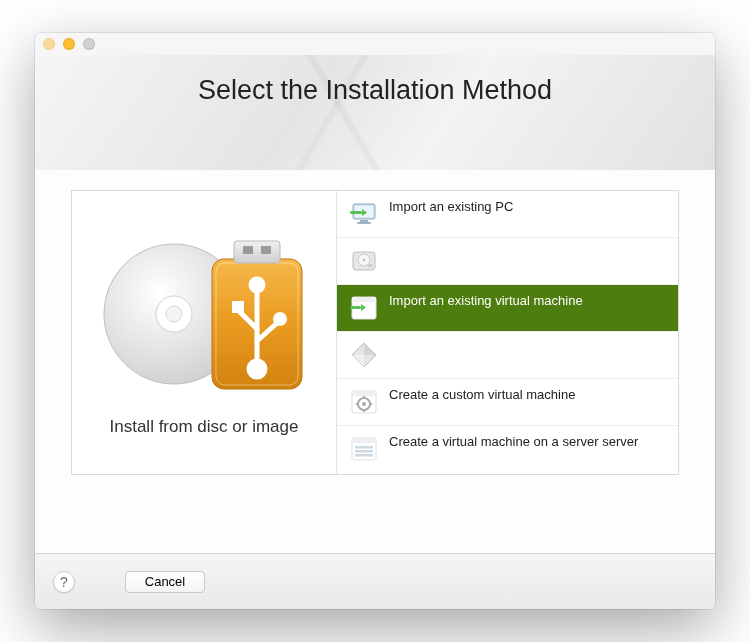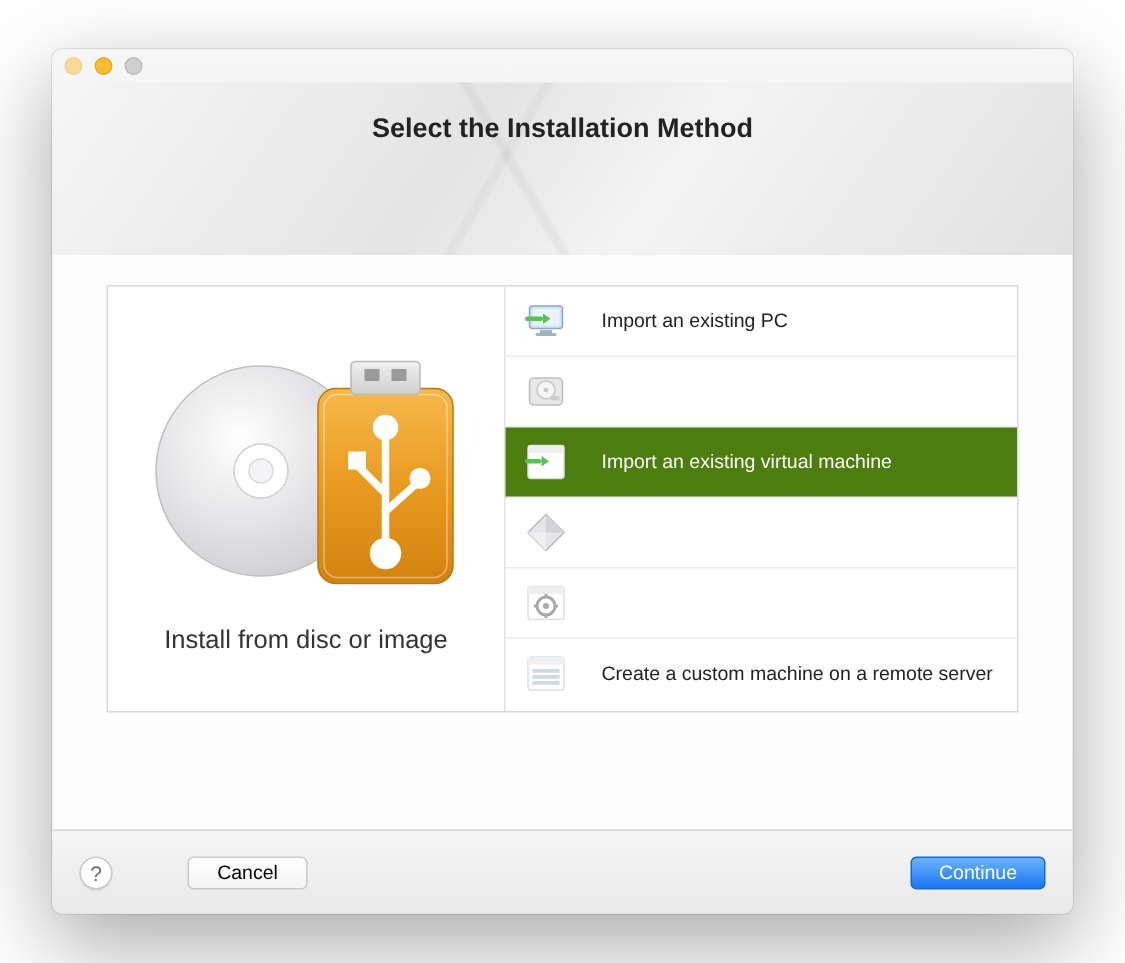--- a/index.html
+++ b/index.html
@@ -56,22 +56,22 @@
     }
     .header-area::before{
       content:"";
       position:absolute;
       inset:0;
       background:
         linear-gradient(60deg, transparent 45%, rgba(0,0,0,0.04) 45.5%, rgba(0,0,0,0.04) 46%, transparent 46.5%),
         linear-gradient(-60deg, transparent 55%, rgba(0,0,0,0.03) 55.5%, rgba(0,0,0,0.03) 56%, transparent 56.5%);
     }
     .header-title {
-      font-size: 18px;
-      font-weight: 700;
+      font-size: 27px;
+      font-weight: 400;
       color: #222;
       position: relative;
     }
 
     .content {
       flex: 1;
       background: #fdfdfd;
       padding: 20px 36px 10px 36px;
     }
     .panel {
@@ -103,22 +103,21 @@
       color: #333;
     }
 
     .options-list {
       flex: 1;
       display: flex;
       flex-direction: column;
     }
     .option-row {
       display: flex;
-      align-items: center;
-      gap: 22px;
+      gap: 10px;
       padding: 8px 12px;
       border-bottom: 1px solid #ededed;
       cursor: pointer;
       font-size: 13px;
       color: #222;
       min-height: 46px;
     }
     .option-row:last-child { border-bottom: none; }
     .option-row.selected {
       background: #4d7c0f;
@@ -298,44 +297,42 @@
               <circle cx="15" cy="17" r="6" fill="none" stroke="#a9a9ad" stroke-width="2"></circle>
               <g stroke="#a9a9ad" stroke-width="2">
                 <line x1="15" y1="9" x2="15" y2="11"></line>
                 <line x1="15" y1="23" x2="15" y2="25"></line>
                 <line x1="7" y1="17" x2="9" y2="17"></line>
                 <line x1="21" y1="17" x2="23" y2="17"></line>
               </g>
               <circle cx="15" cy="17" r="2" fill="#a9a9ad"></circle>
             </svg>
           </div>
+          <div class="option-label">Create a custom virtual machine</div>
         </div>
 
         <div class="option-row">
           <div class="option-icon">
             <svg width="30" height="30" viewBox="0 0 30 30">
               <rect x="3" y="4" width="24" height="22" rx="2" fill="#ffffff" stroke="#dedfe2"></rect>
               <rect x="3" y="4" width="24" height="5" fill="#efeff1"></rect>
               <rect x="6" y="12" width="18" height="2.5" fill="#cfd9e2"></rect>
               <rect x="6" y="16" width="18" height="2.5" fill="#cfd9e2"></rect>
               <rect x="6" y="20" width="18" height="2.5" fill="#cfd9e2"></rect>
             </svg>
           </div>
-          <div class="option-label">Create a custom machine on a remote server</div>
+          <div class="option-label">Create a virtual machine on a server server</div>
         </div>
 
       </div>
     </div>
   </div>
 
   <div class="footer">
     <div class="help-btn">
       <span>?</span>
     </div>
     <button class="btn">
       <span>Cancel</span>
     </button>
     <div class="spacer"></div>
-    <button class="btn primary">
-      <span>Continue</span>
-    </button>
   </div>
 </div>
 
 </body></html>

